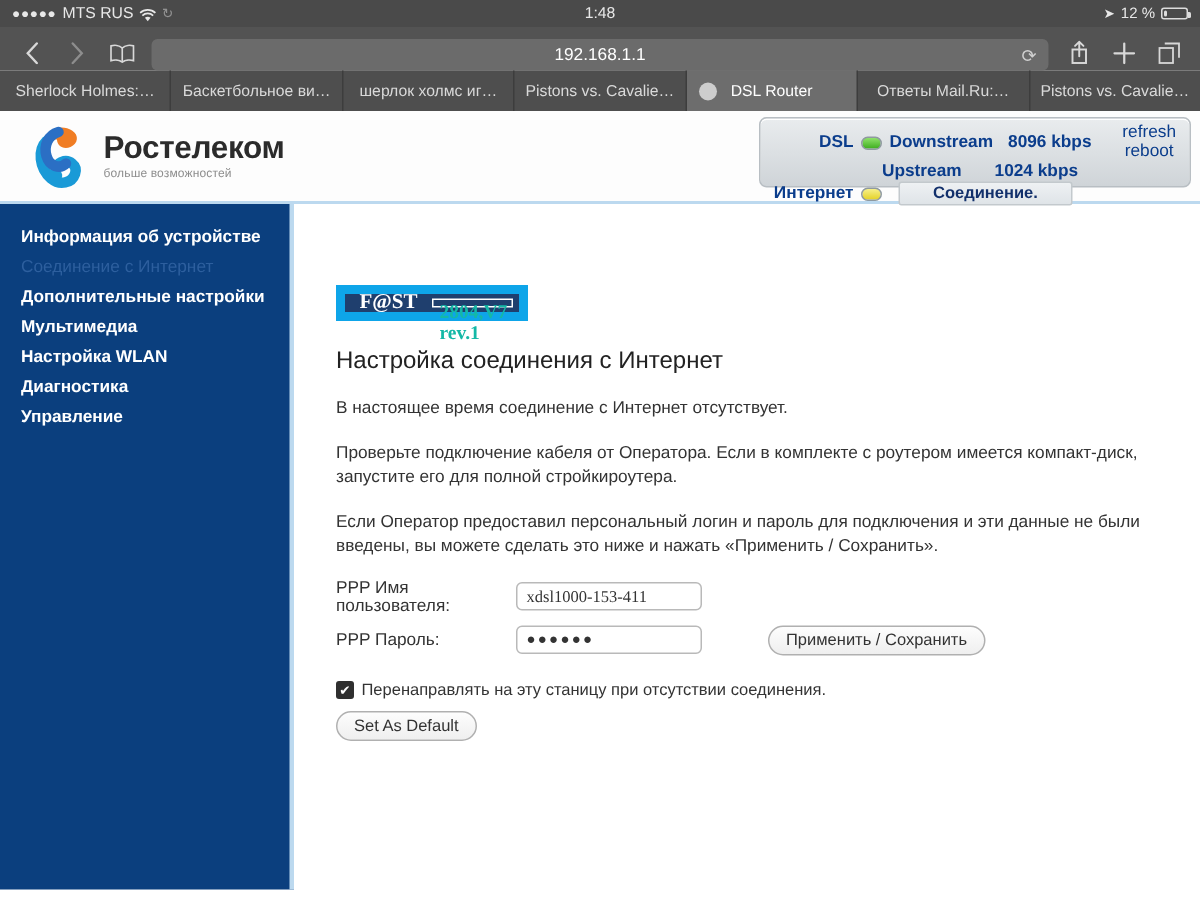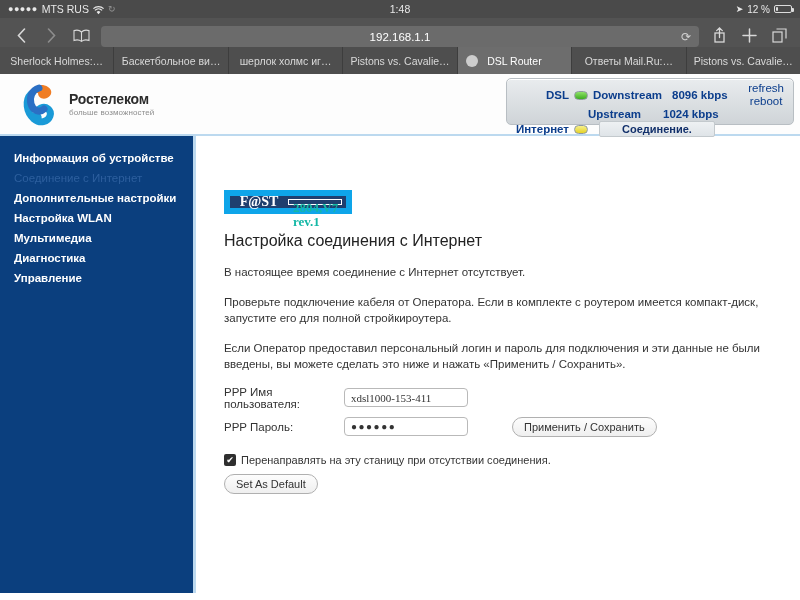--- a/index.html
+++ b/index.html
@@ -62,21 +62,21 @@
   .page{ height:521px; background:#fff; position:relative; overflow:hidden; }
 
   .router-header{
     height:62px; background:#fdfdfd; border-bottom:2px solid #bcd9ef;
     display:flex; align-items:center; position:relative;
   }
   .logo-wrap{ display:flex; align-items:center; padding-left:22px; gap:7px; }
   .logo-mark{ width:40px; height:46px; }
   .logo-text{ line-height:1; }
   .logo-name{
-    font-family:"Liberation Sans", sans-serif; font-size:14px; font-weight:bold;
+    font-family:"Liberation Sans", sans-serif; font-size:21px; font-weight:bold;
     color:#2b2b2b; letter-spacing:-0.2px;
   }
   .logo-tag{ font-size:8px; color:#8d8d8d; margin-top:3px; letter-spacing:0.1px;}
 
   
   .statuspanel{
     position:absolute; right:6px; top:4px; width:288px; height:47px;
     background:linear-gradient(#e9ecee,#cfd4d8);
     border:1px solid #b8bec3; border-radius:5px;
     box-shadow:inset 0 1px 0 #fff;
@@ -289,22 +289,22 @@
       </div>
     </div>
   </div>
 
   <div class="body-split">
 
     <div class="sidebar">
       <div class="nav-item">Информация об устройстве</div>
       <div class="nav-item current">Соединение с Интернет</div>
       <div class="nav-item">Дополнительные настройки</div>
+      <div class="nav-item">Мультимедиа</div>
       <div class="nav-item">Настройка WLAN</div>
-      <div class="nav-item">Мультимедиа</div>
       <div class="nav-item">Диагностика</div>
       <div class="nav-item">Управление</div>
     </div>
 
     <div class="content">
 
       <div class="fast-logo">
         <span class="fast-left">F@ST</span>
         <span class="fast-right">
           <div>2804,V7</div>

